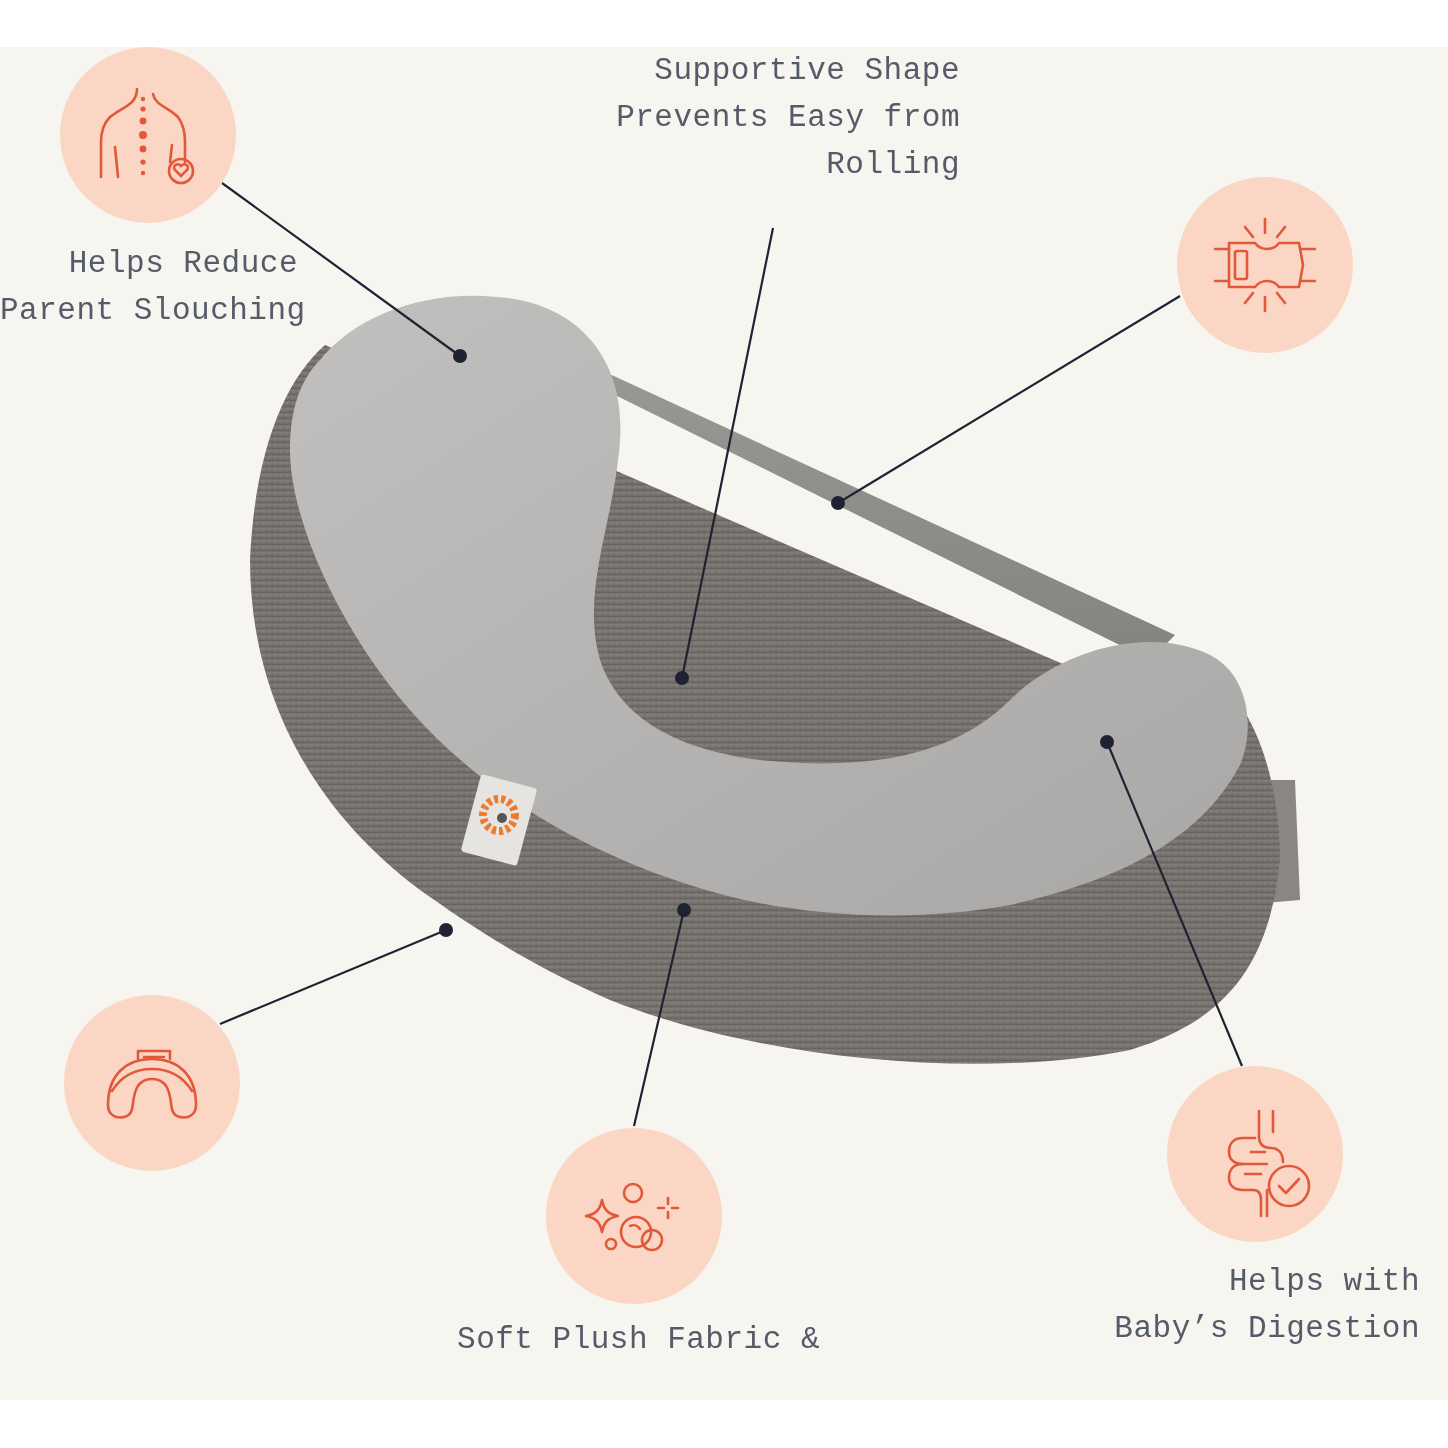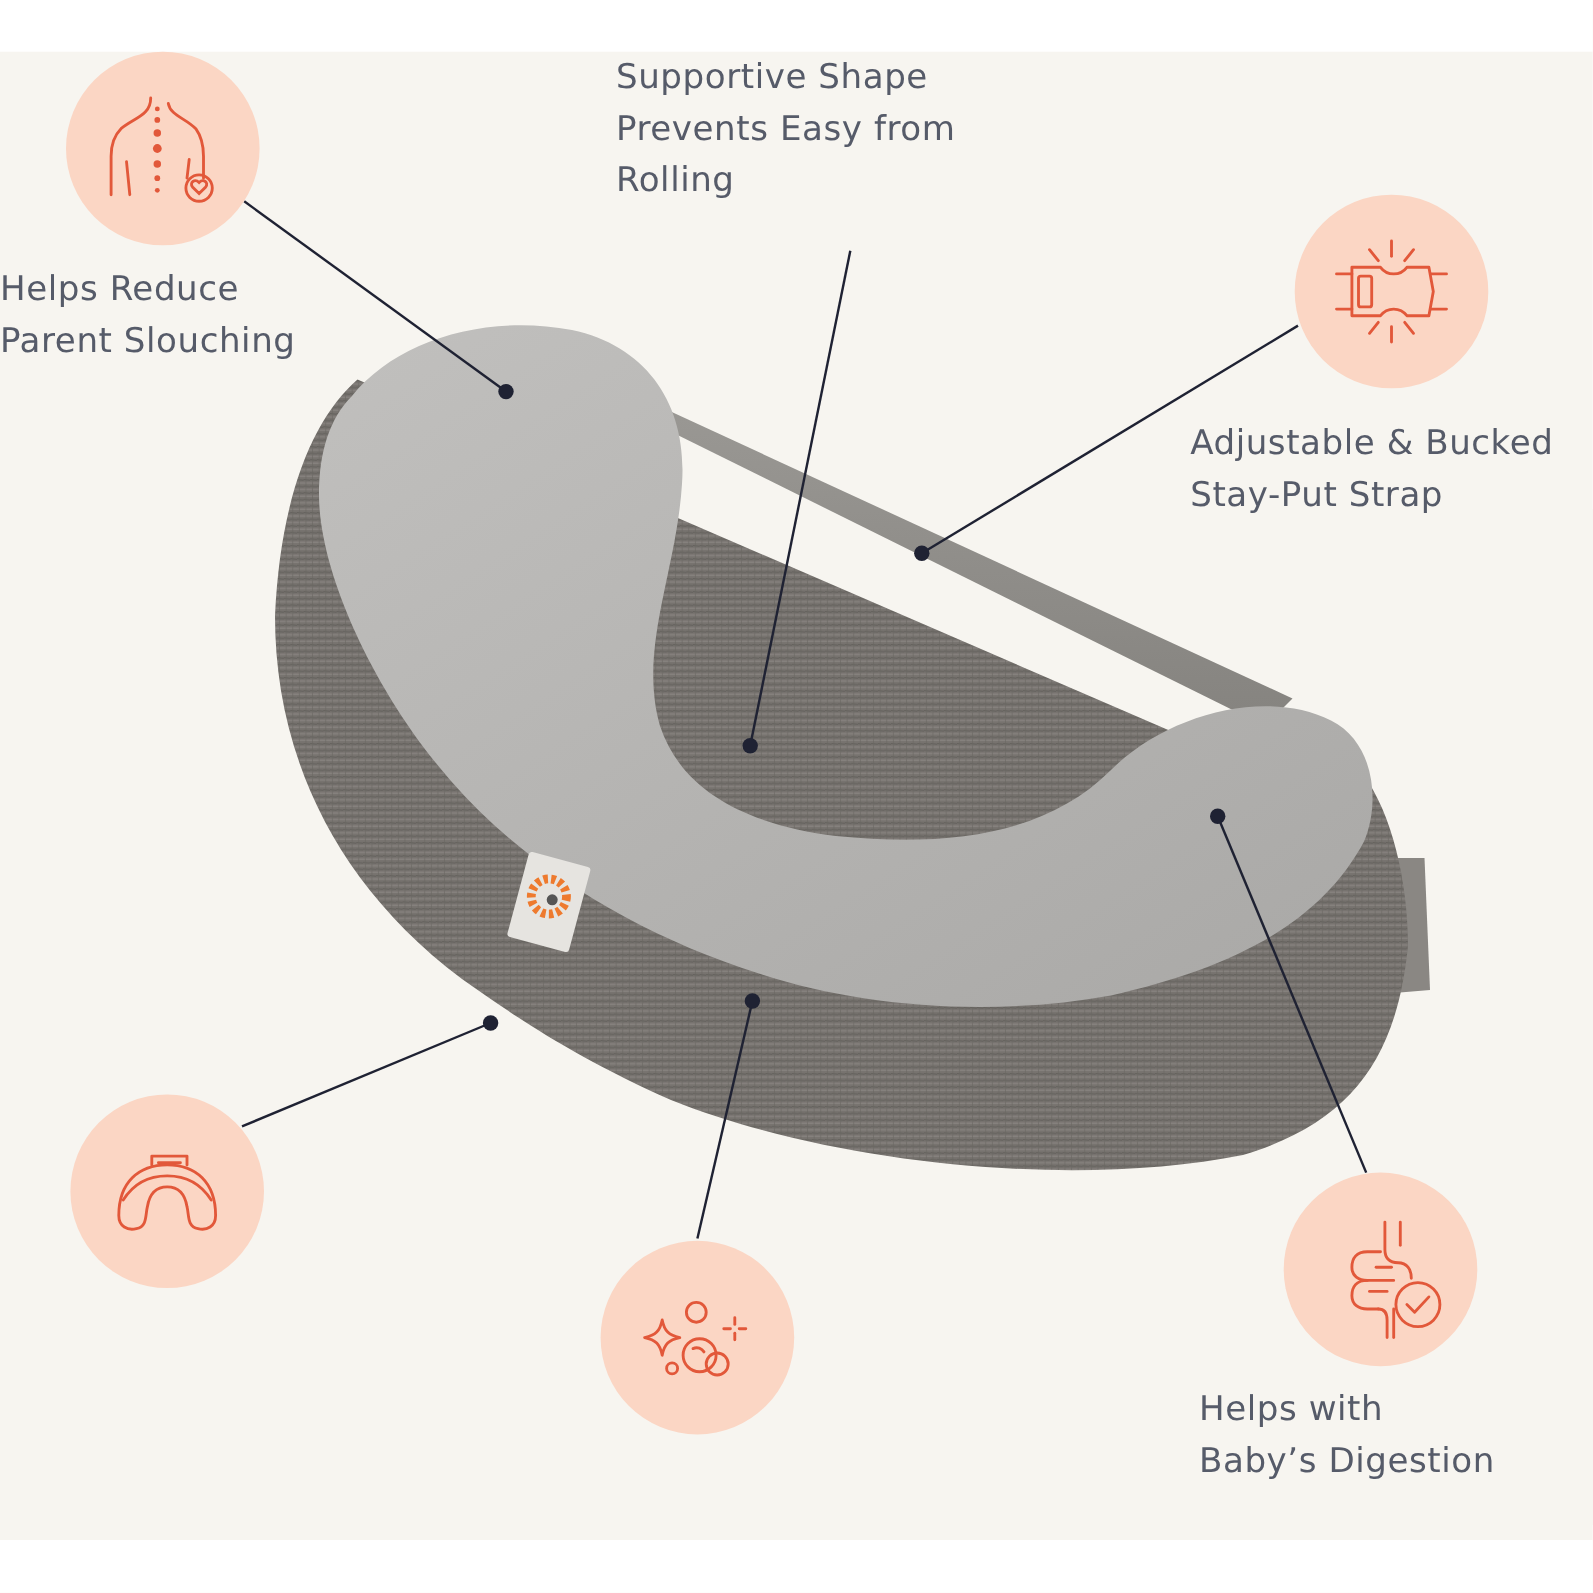--- a/index.html
+++ b/index.html
@@ -2,22 +2,22 @@
 <html><head>
 <meta charset="utf-8">
 <style>
   html, body { margin:0; padding:0; }
   body { width:1448px; height:1448px; background:#ffffff; position:relative; overflow:hidden;
          font-family:"DejaVu Sans", "Liberation Sans", sans-serif; }
   .canvas { position:absolute; left:0; top:47px; width:1448px; height:1353px; background:#f7f5f0; }
   .stage { position:absolute; left:0; top:0; width:1448px; height:1448px; }
   .badge { position:absolute; width:176px; height:176px; border-radius:50%; background:#fbd6c4; }
   .badge svg { position:absolute; left:0; top:0; width:176px; height:176px; }
-  .label { position:absolute; color:#565b69; font-size:31px; line-height:47px; text-align:left;
-           letter-spacing:0.5px; white-space:nowrap; }
+  .label { position:absolute; color:#565b69; font-size:31px; line-height:47px; text-align:right;
+           letter-spacing:0.5px; white-space:nowrap;font-family:Liberation Mono, monospace; }
   .label span { display:block; }
   svg.art { position:absolute; left:0; top:0; width:1448px; height:1448px; }
 </style>
 </head>
 <body>
 
 <div class="canvas"></div>
 
 <div class="stage">
 
@@ -171,26 +171,23 @@
     <span>Helps Reduce</span>
     <span>Parent Slouching</span>
   </div>
 
   <div class="label" style="left:560px; top:47px; width:400px;">
     <span>Supportive Shape</span>
     <span>Prevents Easy from</span>
     <span>Rolling</span>
   </div>
 
-  <div class="label" style="left:1082px; top:380px; width:366px;">
-    <span>Adjustable &amp; Bucked</span>
-    <span>Stay-Put Strap</span>
-  </div>
 
 
   <div class="label" style="left:450px; top:1316px; width:370px;">
+    <span>Soft Plush Fabric &amp;</span>
   </div>
 
   <div class="label" style="left:1090px; top:1258px; width:330px;">
     <span>Helps with</span>
     <span>Baby’s Digestion</span>
   </div>
 </div>
 
 </body></html>

